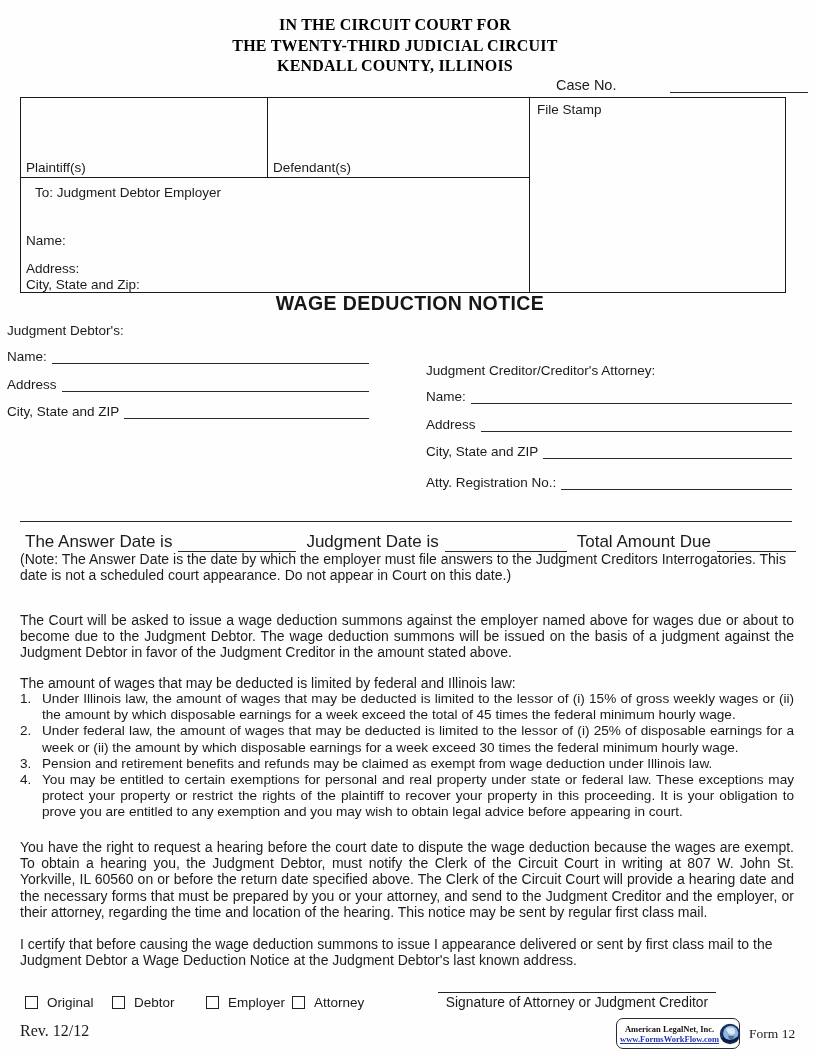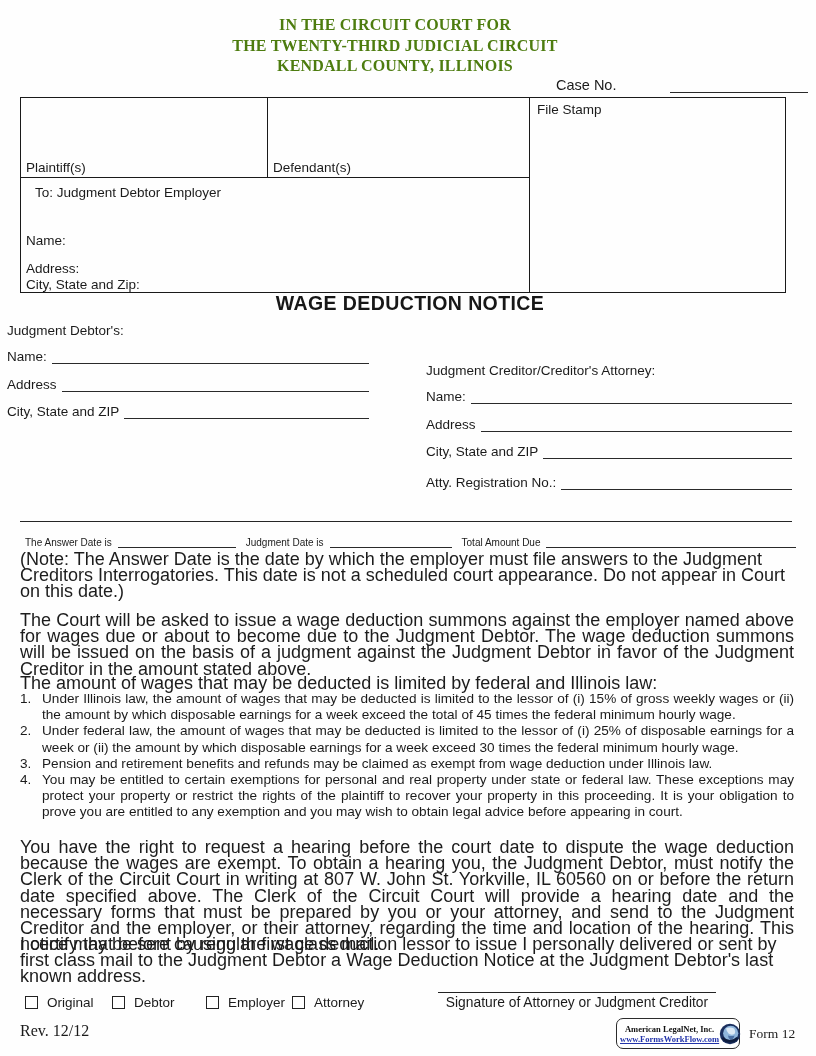--- a/index.html
+++ b/index.html
@@ -1,21 +1,21 @@
 <!DOCTYPE html>
 <html><head>
 <meta charset="utf-8">
 <style>
   html,body{margin:0;padding:0;background:#e8e8e8;}
   .page{position:relative;width:816px;height:1056px;background:#fefefe;margin:0 auto;
         font-family:"Liberation Sans","DejaVu Sans",sans-serif;color:#1b1b1b;overflow:hidden;}
   
   .court-heading{position:absolute;top:15px;left:0;width:790px;text-align:center;
         font-family:"Liberation Serif","DejaVu Serif",serif;font-weight:bold;
-        font-size:16px;line-height:20.5px;letter-spacing:.2px;color:#4d7c0f;}
+        font-size:16px;line-height:20.5px;letter-spacing:.2px;color:#000000;}
   .case-row{position:absolute;top:77px;left:556px;width:252px;display:flex;align-items:flex-end;
         font-size:14.5px;gap:48px;}
   .case-row .blank{flex:1;margin-left:6px;}
   
   .parties-box{position:absolute;left:20px;top:97px;width:764px;height:194px;
         border:1.6px solid #1a1a1a;display:flex;font-size:13.5px;}
   .box-left{width:508px;display:flex;flex-direction:column;}
   .box-row1{height:79px;border-bottom:1.6px solid #1a1a1a;display:flex;}
   .cell-plaintiff{width:246px;border-right:1.6px solid #1a1a1a;position:relative;}
   .cell-defendant{flex:1;position:relative;}
@@ -40,27 +40,27 @@
   .sec-heading{position:absolute;font-size:13.5px;}
   
   .court-line{position:absolute;left:25px;right:24px;top:478px;display:flex;align-items:flex-end;
         font-size:13.5px;white-space:nowrap;}
   .court-line .b1{flex:1;margin:0 6px;}
   .court-line .b2{width:74px;margin:0 8px;}
   .court-line .b3{width:82px;margin:0 8px;}
   .court-line .pm{margin-left:13px;}
   .fullrule{position:absolute;left:20px;right:24px;top:505px;height:16px;border-bottom:1.4px solid #262626;}
   .answer-line{position:absolute;left:25px;right:20px;top:532px;display:flex;align-items:flex-end;
-        font-size:10px;white-space:nowrap;}
+        font-size:17px;white-space:nowrap;}
   .answer-line .blank{margin:0 10px 0 6px;}
   .answer-line .ba{width:118px;}
   .answer-line .bb{width:122px;}
   .answer-line .bc{flex:1;margin-right:0;}
   
-  .para{position:absolute;left:20px;right:22px;font-size:18px;line-height:16.2px;
+  .para{position:absolute;left:20px;right:22px;font-size:14px;line-height:16.2px;
         text-align:justify;color:#1c1c1c;}
   .para.nj{text-align:left;}
   .olist{position:absolute;left:20px;right:22px;font-size:13.6px;line-height:16.2px;}
   .oli{display:flex;}
   .oli .num{width:22px;flex:0 0 22px;}
   .oli .litext{flex:1;text-align:justify;}
   
   .cbgroup{position:absolute;top:995px;display:flex;align-items:center;font-size:13.5px;}
   .cbox{width:11px;height:11px;border:1.7px solid #222;margin-right:9px;background:#fff;}
   .sigblock{position:absolute;left:438px;top:978px;width:278px;text-align:center;font-size:13.8px;}
@@ -178,21 +178,21 @@
       <span class="litext">Pension and retirement benefits and refunds may be claimed as exempt from wage deduction under Illinois law.</span>
     </div>
     <div class="oli">
       <span class="num">4.</span>
       <span class="litext">You may be entitled to certain exemptions for personal and real property under state or federal law. These exceptions may protect your property or restrict the rights of the plaintiff to recover your property in this proceeding. It is your obligation to prove you are entitled to any exemption and you may wish to obtain legal advice before appearing in court.</span>
     </div>
   </div>
 
   <div class="para" style="top:839px;">You have the right to request a hearing before the court date to dispute the wage deduction because the wages are exempt. To obtain a hearing you, the Judgment Debtor, must notify the Clerk of the Circuit Court in writing at 807 W. John St. Yorkville, IL 60560 on or before the return date specified above. The Clerk of the Circuit Court will provide a hearing date and the necessary forms that must be prepared by you or your attorney, and send to the Judgment Creditor and the employer, or their attorney, regarding the time and location of the hearing. This notice may be sent by regular first class mail.</div>
 
-  <div class="para nj" style="top:936px;">I certify that before causing the wage deduction lessor to issue I personally delivered or sent by first class mail to the Judgment Debtor a Wage Deduction Notice at the Judgment Debtor's last known address.</div>
+  <div class="para nj" style="top:936px;">I certify that before causing the wage deduction summons to issue I appearance delivered or sent by first class mail to the Judgment Debtor a Wage Deduction Notice at the Judgment Debtor's last known address.</div>
 
   <div class="cbgroup" style="left:25px;">
     <span class="cbox"></span>
     <span>Original</span>
   </div>
   <div class="cbgroup" style="left:112px;">
     <span class="cbox"></span>
     <span>Debtor</span>
   </div>
   <div class="cbgroup" style="left:194px;margin-left:12px;">

